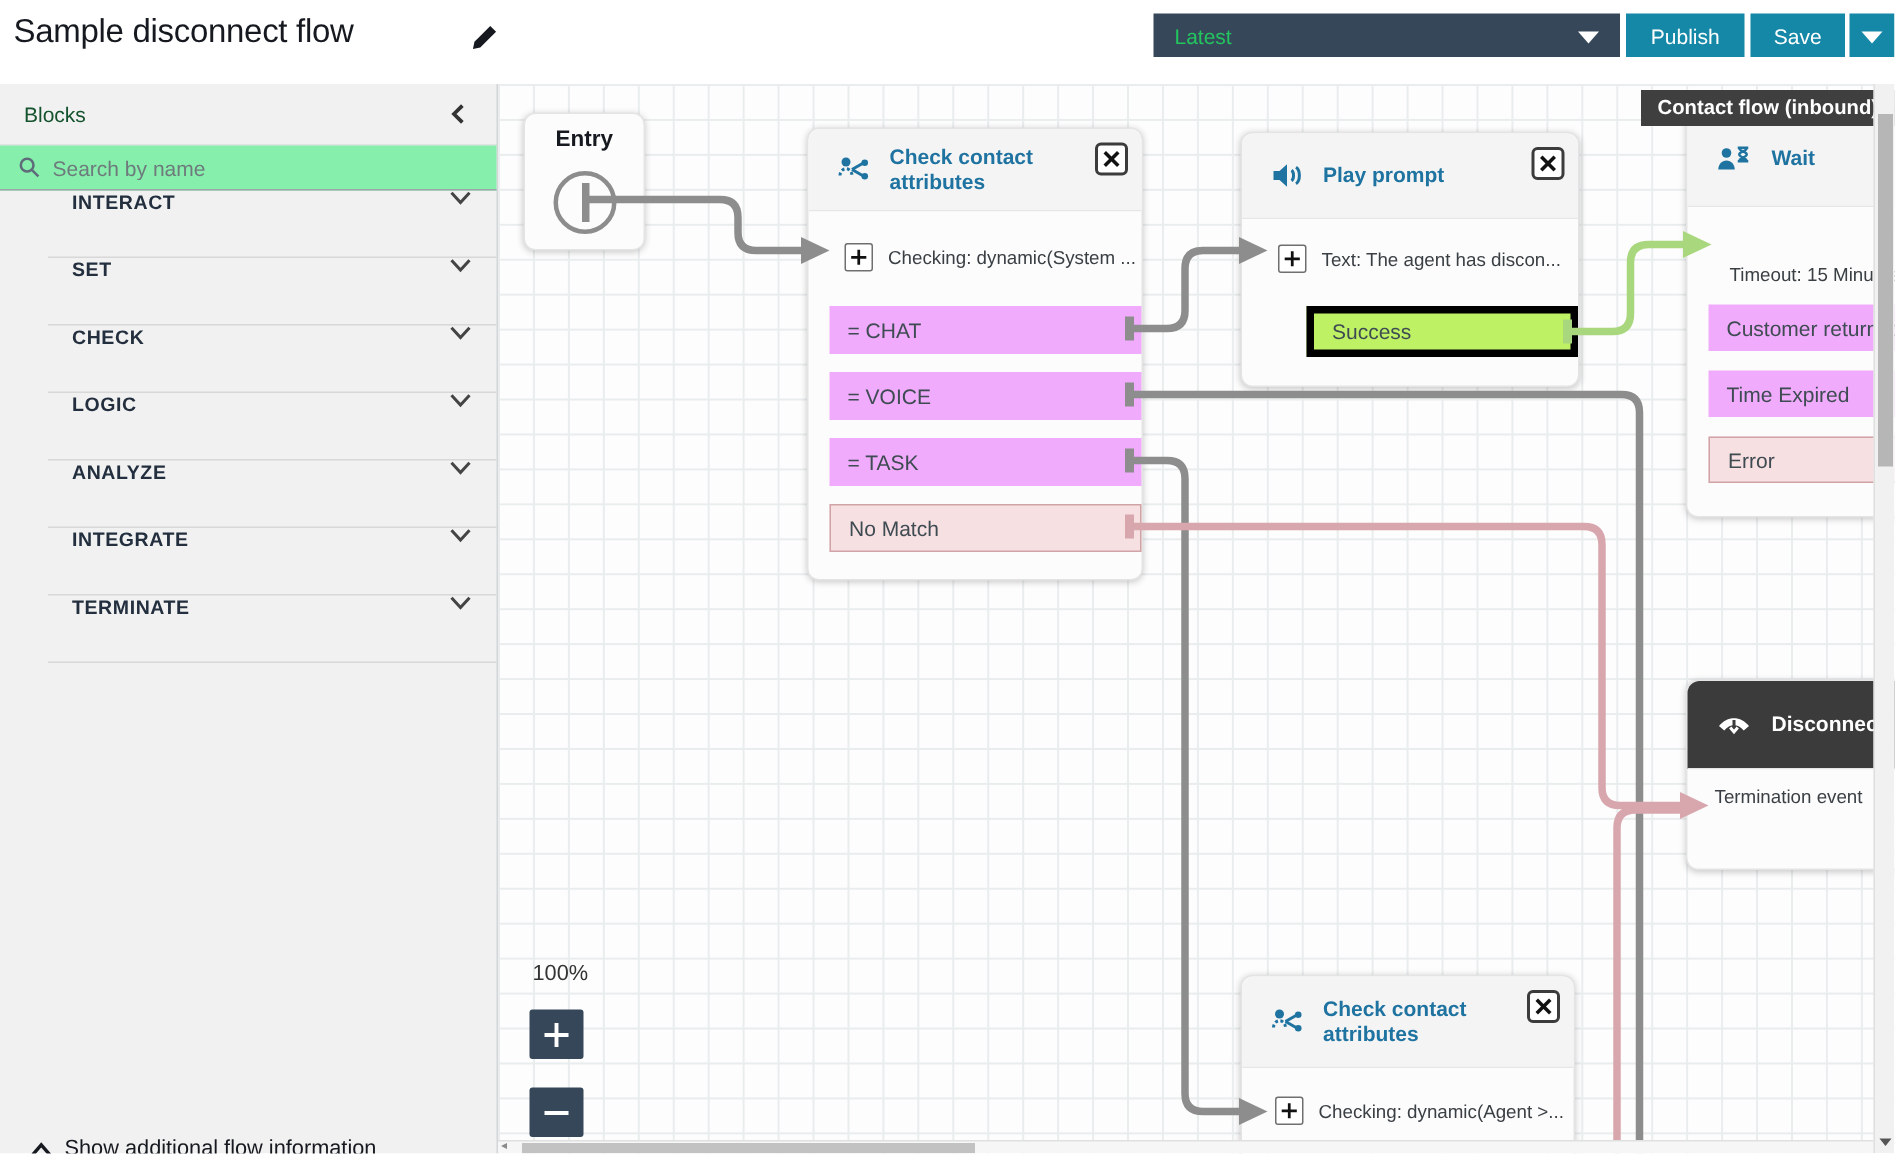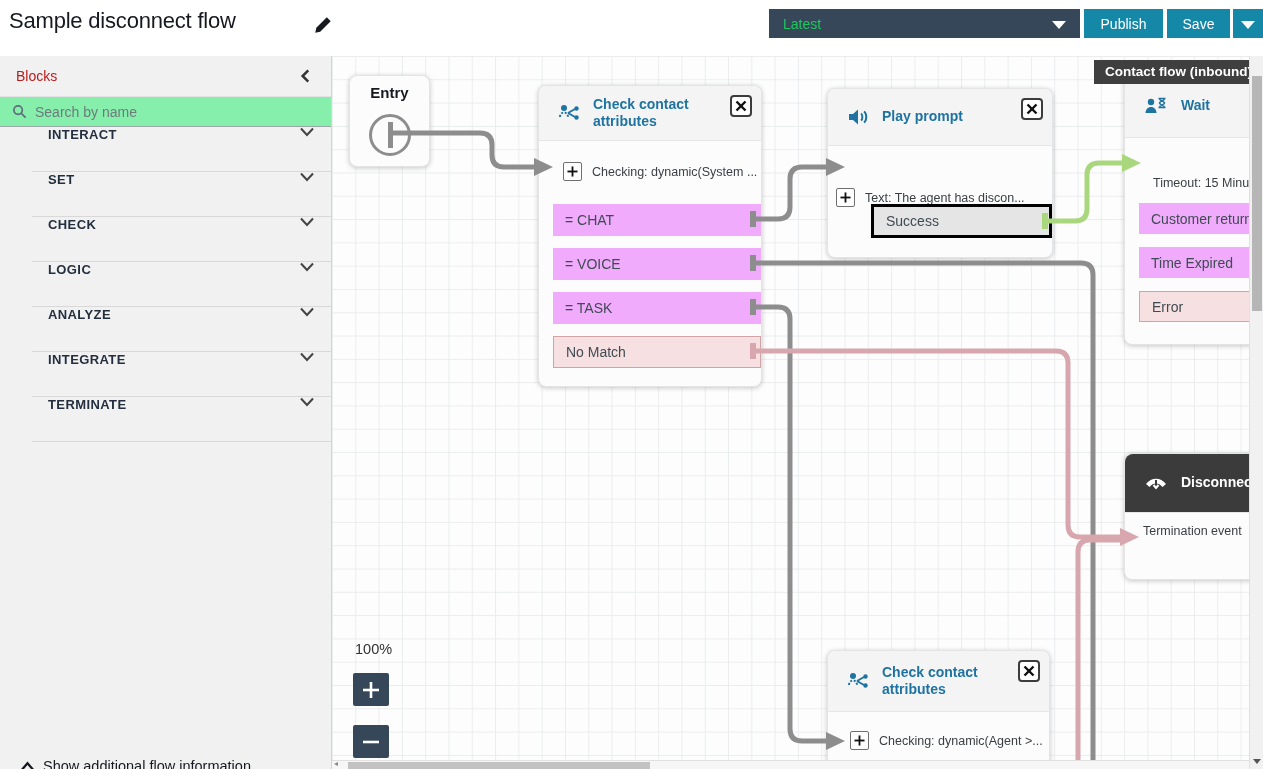--- a/index.html
+++ b/index.html
@@ -20,21 +20,21 @@
   #publish-btn { left:1084px; width:79px; }
   #save-btn { left:1167px; width:63px; }
   #save-more-btn { left:1233px; width:30px; }
   #save-more-btn .caret { display:inline-block; width:0; height:0; margin-top:2px;
     border-left:7px solid transparent; border-right:7px solid transparent; border-top:8px solid #fff; }
 
   
   #sidebar { position:absolute; left:0; top:56px; width:332px; height:713px; background:#f1f1f1;
     border-right:1px solid #d3d6d8; z-index:5; }
   #blocks-row { height:40px; display:flex; align-items:center; justify-content:space-between; padding:0 16px; }
-  #blocks-title { font-size:14px; color:#b91c1c; }
+  #blocks-title { font-size:14px; color:#14532d; }
   #collapse-btn { width:18px; height:18px; cursor:pointer; }
   #search-row { height:31px; background:#86efac; border-top:1px solid #e2e2e2; border-bottom:1px solid #9aa5a6;
     display:flex; align-items:center; padding:0 12px; }
   #search-input { border:none; outline:none; flex:1; font-size:14px; font-family:inherit; color:#333;
     margin-left:8px; background:transparent; }
   #search-input::placeholder { color:#6e7b7c; }
   .cat-row { height:45px; border-bottom:1px solid #d8d8d8; display:flex; align-items:flex-start;
     justify-content:space-between; padding:0 16px; cursor:pointer;margin-left:32px; }
   .cat-label { font-size:13px; font-weight:bold; letter-spacing:.4px; color:#232f3e; }
   #sidebar-footer { position:absolute; left:20px; bottom:-5px; display:flex; align-items:center; gap:8px;
@@ -56,40 +56,40 @@
     border:2px solid #3c3c3c; border-radius:4px; display:flex; align-items:center; justify-content:center; cursor:pointer; }
   .param-row { position:absolute; display:flex; align-items:center; gap:10px; }
   .plus-btn { width:19px; height:19px; background:#fff; border:1px solid #6f6f6f; border-radius:2px;
     display:flex; align-items:center; justify-content:center; flex:none; cursor:pointer; }
   .param-text { font-size:12.5px; color:#3a3f44; white-space:nowrap; }
   .rows-box { position:absolute; left:0; right:0; }
   .branch-row { height:32px; margin:0 0 12px 14px; display:flex; align-items:center; padding-left:12px;
     font-size:14px; color:#3f4b52; white-space:nowrap; cursor:pointer; }
   .tone-blue  { background:#f0abfc; }
   .tone-red   { background:#f7e0e1; border:1px solid #d0a3a7; }
-  .tone-green { background:#e5e5e5; border:3px solid #000000;margin-left:43px; }
+  .tone-green { background:#bef264; border:5px solid #000000;margin-left:43px; }
   .wait-rows .branch-row { height:31px; margin-bottom:13px; }
 
   
   #entry-card { left:17px; top:19px; width:81px; height:92px; }
   #entry-title { text-align:center; font-size:15px; font-weight:bold; margin-top:8px; }
   #entry-port { position:absolute; left:19px; top:38px; width:42px; height:42px; border:3px solid #8d8d8d;
     border-radius:50%; }
   #entry-port .bar { position:absolute; left:16px; top:5px; width:5px; height:26px; background:#8d8d8d; }
 
   
   #cca1 { left:206px; top:29px; width:224px; height:302px; }
   #cca1 .card-header { height:55px; }
   #cca1 .param-row { left:24px; top:76px; }
   #cca1 .rows-box { top:118px; }
 
   
   #play { left:495px; top:32px; width:226px; height:170px; }
   #play .card-header { height:57px; }
-  #play .param-row { left:8px; top:74px;margin-top:25px; }
+  #play .param-row { left:24px; top:74px; }
   #play .rows-box { top:115px; }
   #play .branch-row { height:34px; }
 
   
   #wait { left:792px; top:17px; width:182px; height:272px; }
   #wait .card-header { height:64px; }
   #wait .param-row { left:28px; top:102px; }
   #wait .rows-box { top:129px; }
 
   

